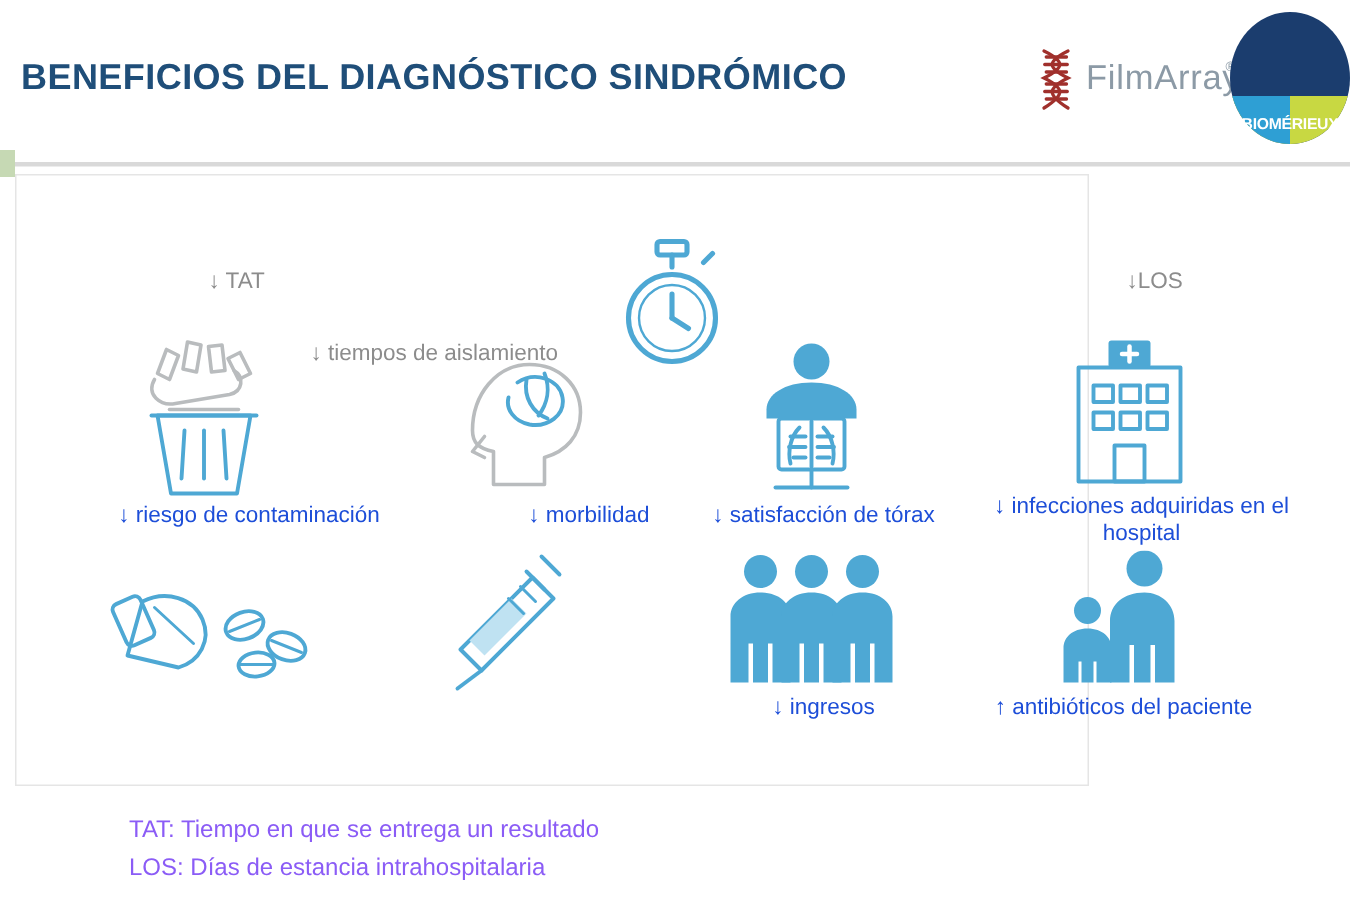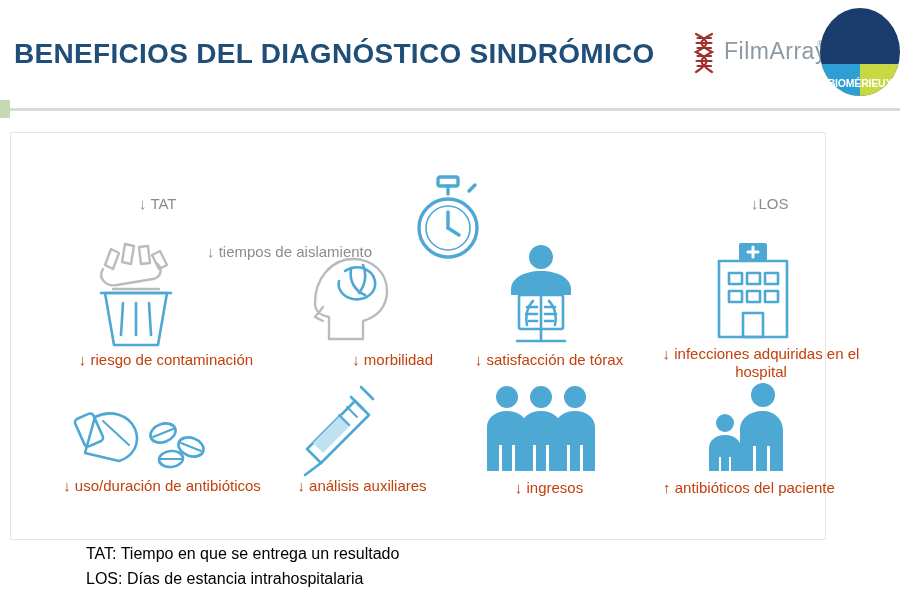--- a/index.html
+++ b/index.html
@@ -13,21 +13,21 @@
     font-family: "Liberation Sans", sans-serif;
     overflow: hidden;
     position: relative;
   }
 
   
   .slide-title {
     position: absolute;
     left: 14px;
     top: 38px;
-    font-size: 28px;
+    font-size: 24px;
     font-weight: bold;
     color: #1f4e79;
     letter-spacing: 0.3px;
     white-space: nowrap;
   }
 
   
   .title-rule {
     position: absolute;
     left: 0px;
@@ -122,34 +122,34 @@
     font-size: 10.5px;
     font-weight: bold;
     letter-spacing: -0.2px;
     margin-top: 29px;
   }
 
   
   .content-frame {
     position: absolute;
     left: 10px;
-    top: 132px;
-    width: 816px;
+    top: 116px;
+    width: 716px;
     height: 408px;
     border: 1px solid #e5e5e5;
     box-sizing: border-box;
   }
 
   
   .item {
     position: absolute;
     text-align: center;
   }
   .item .cap {
-    color: #c2410c;
+    color: #1d4ed8;
     font-size: 15px;
     font-family: "Liberation Sans", sans-serif;
     line-height: 1.18;
     white-space: nowrap;
     margin-left: 16px;
   }
   .item .cap.wrap {
     white-space: normal;
   }
   .art {
@@ -161,21 +161,21 @@
   .toplabel {
     position: absolute;
     color: #8c8c8c;
     font-size: 15px;
     white-space: nowrap;
   }
 
   
   .note {
     position: absolute;
-    color: #000000;
+    color: #8b5cf6;
     font-size: 16px;
     white-space: nowrap;
   }
   .note1 { left: 86px; top: 545px; }
   .note2 { left: 86px; top: 570px; }
 
   svg { display: block; }
 </style>
 </head>
 <body>
@@ -329,38 +329,36 @@
           <path d="M58 30 l26 24" stroke-width="2"></path>
           <ellipse cx="118" cy="42" rx="13" ry="9" transform="rotate(-20 118 42)"></ellipse>
           <line x1="108" y1="46" x2="128" y2="38" stroke-width="2"></line>
           <ellipse cx="146" cy="56" rx="13" ry="9" transform="rotate(20 146 56)"></ellipse>
           <line x1="136" y1="52" x2="156" y2="60" stroke-width="2"></line>
           <ellipse cx="126" cy="68" rx="12" ry="8" transform="rotate(-6 126 68)"></ellipse>
           <line x1="114" y1="68" x2="138" y2="68" stroke-width="2"></line>
         </g>
       </svg>
     </div>
-    <div class="cap">↓ uso/duración de antibióticos</div>
   </div>
 
   <div class="item" style="left:258px; top:252px; width:170px;">
     <div class="art">
       <svg width="170" height="92" viewBox="0 0 170 92">
         <g stroke="#4ea8d4" stroke-width="2.6" fill="none" stroke-linecap="round" stroke-linejoin="round">
           <line x1="92" y1="2" x2="104" y2="14"></line>
           <line x1="82" y1="12" x2="94" y2="24"></line>
           <path d="M86 16 l-48 48 l14 14 l48 -48z"></path>
           <path d="M72 30 l-28 28 l10 10 l28 -28z" fill="#bfe2f2" stroke="none"></path>
           <line x1="52" y1="78" x2="36" y2="90"></line>
           <line x1="78" y1="22" x2="88" y2="32" stroke-width="2"></line>
           <line x1="70" y1="30" x2="80" y2="40" stroke-width="2"></line>
         </g>
       </svg>
     </div>
-    <div class="cap">↓ análisis auxiliares</div>
   </div>
 
   <div class="item" style="left:440px; top:250px; width:180px;">
     <div class="art">
       <svg width="180" height="96" viewBox="0 0 180 96">
         <g fill="#4ea8d4">
           <circle cx="56" cy="14" r="11"></circle>
           <path d="M56 28 c-12 0 -20 7 -20 16 l0 44 l12 0 l0 -26 l3 0 l0 26 l10 0 l0 -26 l3 0 l0 26 l12 0 l0 -44 c0 -9 -8 -16 -20 -16z"></path>
           <circle cx="90" cy="14" r="11"></circle>
           <path d="M90 28 c-12 0 -20 7 -20 16 l0 44 l12 0 l0 -26 l3 0 l0 26 l10 0 l0 -26 l3 0 l0 26 l12 0 l0 -44 c0 -9 -8 -16 -20 -16z"></path>

